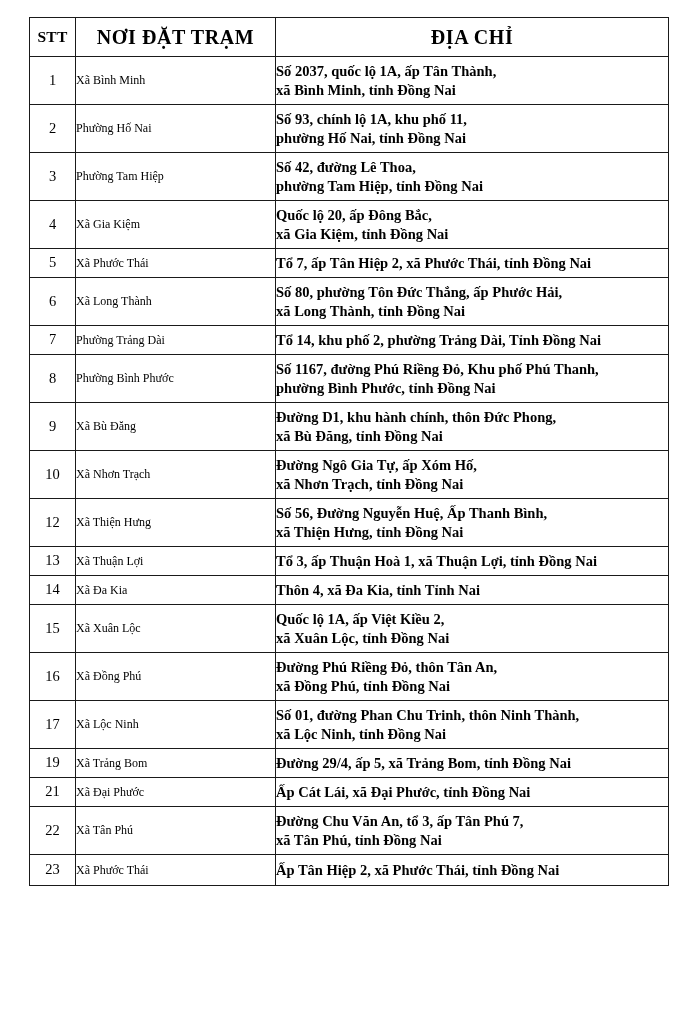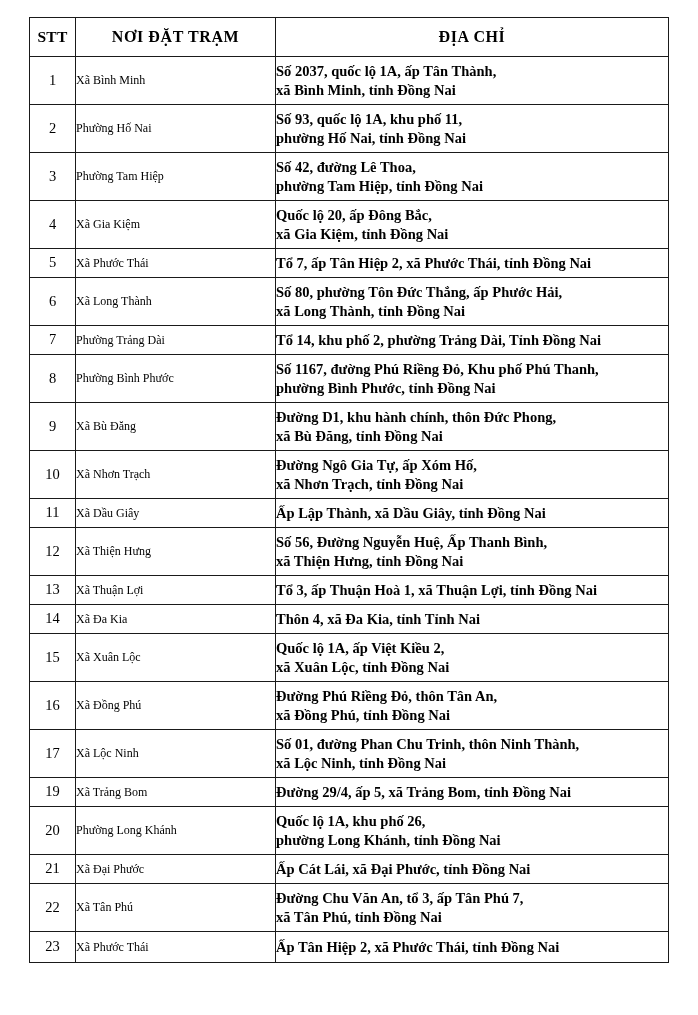--- a/index.html
+++ b/index.html
@@ -40,21 +40,21 @@
   table.station-table td {
     border: 1.6px solid #1a1a1a;
     padding: 0;
     vertical-align: middle;
     background: #ffffff;
   }
 
   
   thead th {
     font-weight: bold;
-    font-size: 16px;
+    font-size: 20px;
     letter-spacing: 0.6px;
     text-align: center;
     height: 38px;
     padding: 2px 4px;
     line-height: 1.15;
   }
   thead th.h-stt {
     font-size: 15.5px;
     letter-spacing: 0.3px;
   }
@@ -113,21 +113,21 @@
           <td class="cell-place">Xã Bình Minh</td>
           <td class="cell-addr">
             <span class="addr-line">Số 2037, quốc lộ 1A, ấp Tân Thành,</span>
             <span class="addr-line">xã Bình Minh, tỉnh Đồng Nai</span>
           </td>
         </tr>
         <tr class="r-2">
           <td class="cell-stt">2</td>
           <td class="cell-place">Phường Hố Nai</td>
           <td class="cell-addr">
-            <span class="addr-line">Số 93, quốc lộ 1A, khu phố 11,</span>
+            <span class="addr-line">Số 93, chính lộ 1A, khu phố 11,</span>
             <span class="addr-line">phường Hố Nai, tỉnh Đồng Nai</span>
           </td>
         </tr>
         <tr class="r-2">
           <td class="cell-stt">3</td>
           <td class="cell-place">Phường Tam Hiệp</td>
           <td class="cell-addr">
             <span class="addr-line">Số 42, đường Lê Thoa,</span>
             <span class="addr-line">phường Tam Hiệp, tỉnh Đồng Nai</span>
           </td>
@@ -179,27 +179,20 @@
           </td>
         </tr>
         <tr class="r-2">
           <td class="cell-stt">10</td>
           <td class="cell-place">Xã Nhơn Trạch</td>
           <td class="cell-addr">
             <span class="addr-line">Đường Ngô Gia Tự, ấp Xóm Hố,</span>
             <span class="addr-line">xã Nhơn Trạch, tỉnh Đồng Nai</span>
           </td>
         </tr>
-        <tr class="r-1">
-          <td class="cell-stt">11</td>
-          <td class="cell-place">Xã Dầu Giây</td>
-          <td class="cell-addr">
-            <span class="addr-line">Ấp Lập Thành, xã Dầu Giây, tỉnh Đồng Nai</span>
-          </td>
-        </tr>
         <tr class="r-2">
           <td class="cell-stt">12</td>
           <td class="cell-place">Xã Thiện Hưng</td>
           <td class="cell-addr">
             <span class="addr-line">Số 56, Đường Nguyễn Huệ, Ấp Thanh Bình,</span>
             <span class="addr-line">xã Thiện Hưng, tỉnh Đồng Nai</span>
           </td>
         </tr>
         <tr class="r-1">
           <td class="cell-stt">13</td>
@@ -237,28 +230,20 @@
           <td class="cell-addr">
             <span class="addr-line">Số 01, đường Phan Chu Trinh, thôn Ninh Thành,</span>
             <span class="addr-line">xã Lộc Ninh, tỉnh Đồng Nai</span>
           </td>
         </tr>
         <tr class="r-1">
           <td class="cell-stt">19</td>
           <td class="cell-place">Xã Trảng Bom</td>
           <td class="cell-addr">
             <span class="addr-line">Đường 29/4, ấp 5, xã Trảng Bom, tỉnh Đồng Nai</span>
-          </td>
-        </tr>
-        <tr class="r-2">
-          <td class="cell-stt">20</td>
-          <td class="cell-place">Phường Long Khánh</td>
-          <td class="cell-addr">
-            <span class="addr-line">Quốc lộ 1A, khu phố 26,</span>
-            <span class="addr-line">phường Long Khánh, tỉnh Đồng Nai</span>
           </td>
         </tr>
         <tr class="r-1">
           <td class="cell-stt">21</td>
           <td class="cell-place">Xã Đại Phước</td>
           <td class="cell-addr">
             <span class="addr-line">Ấp Cát Lái, xã Đại Phước, tỉnh Đồng Nai</span>
           </td>
         </tr>
         <tr class="r-2">

